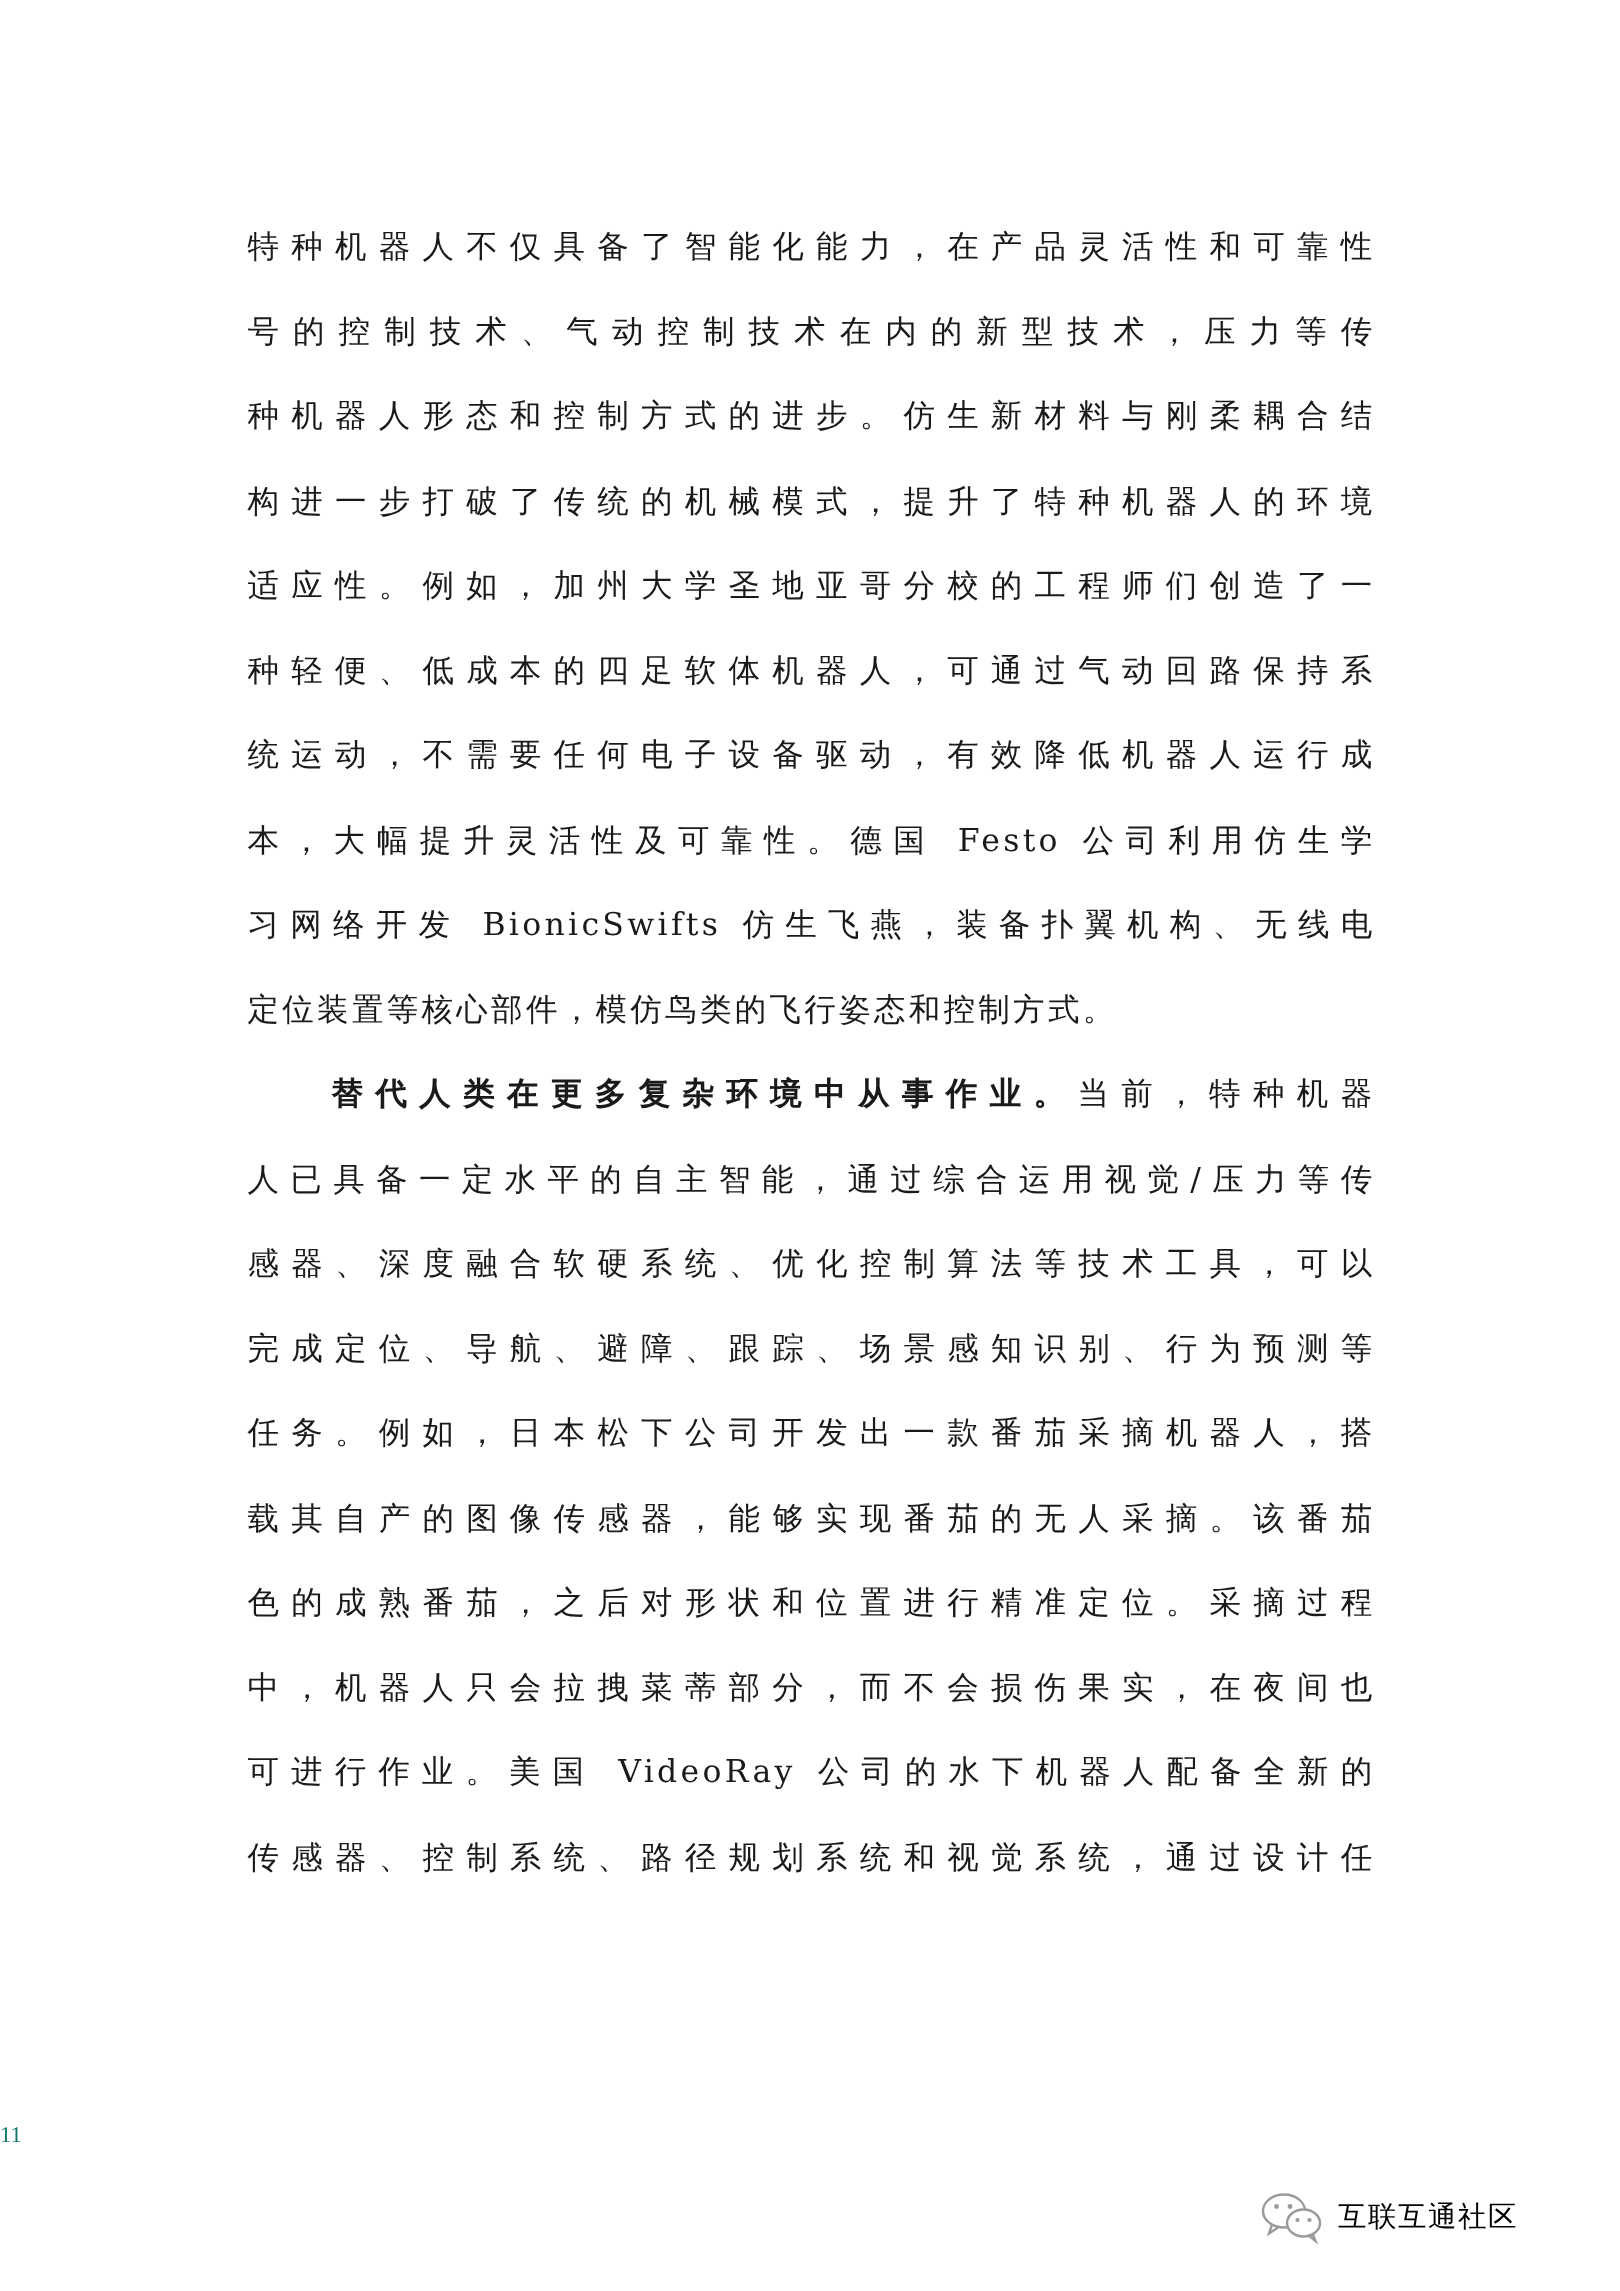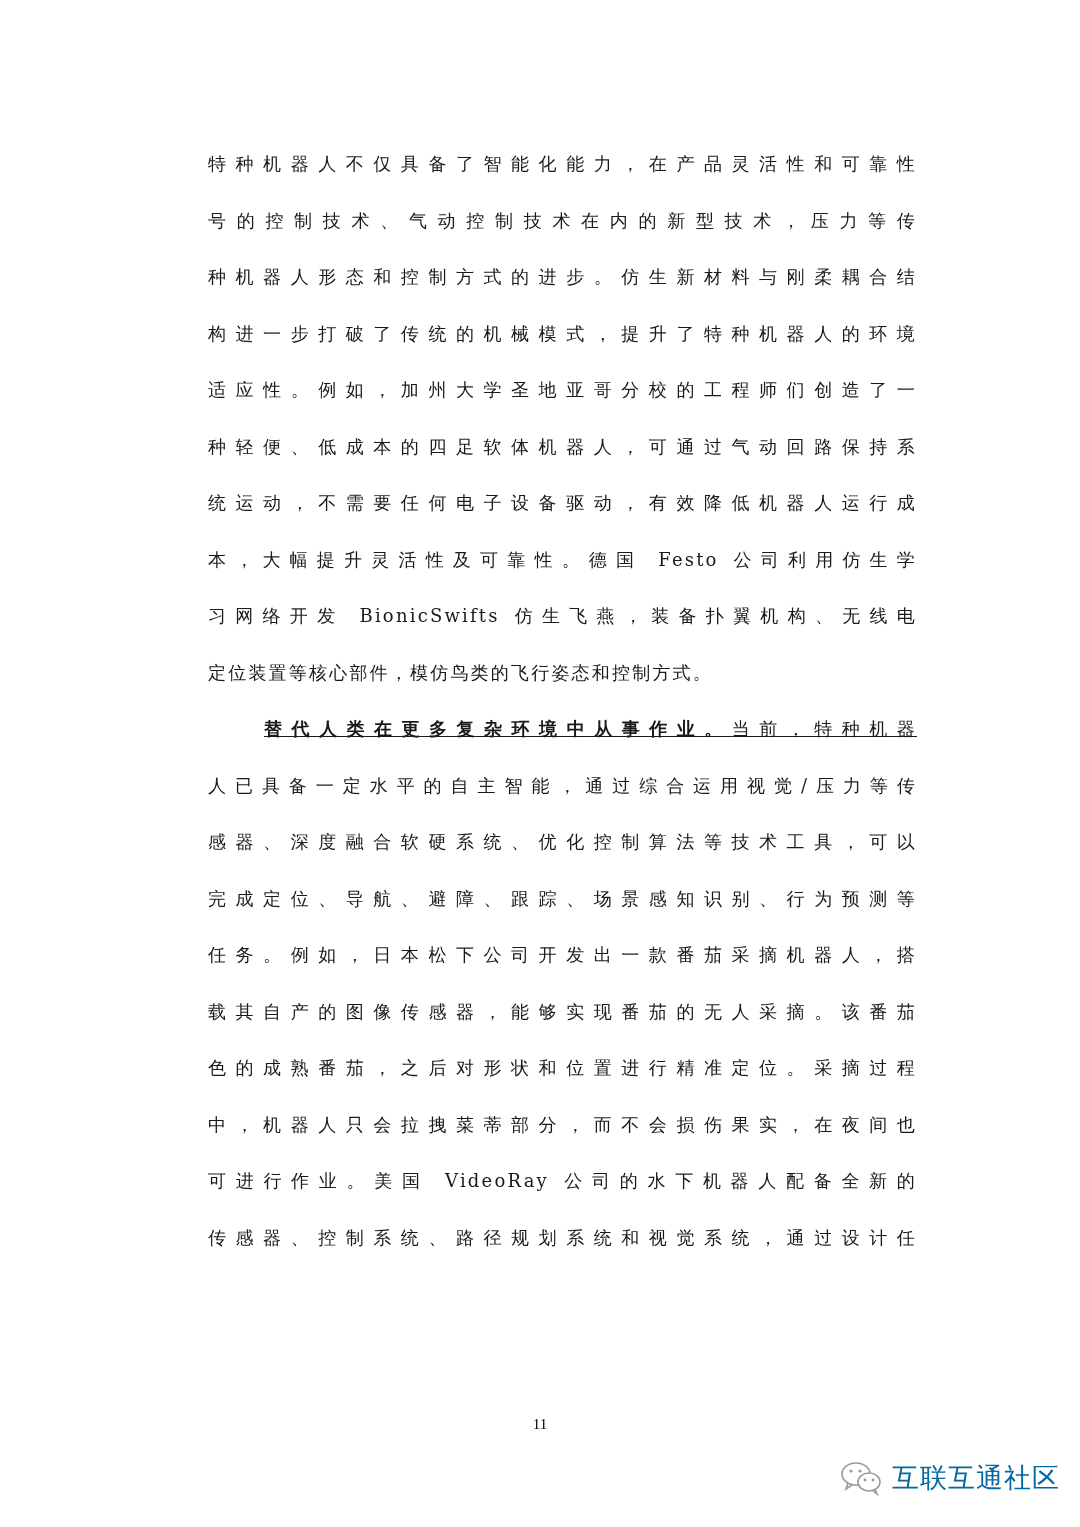--- a/index.html
+++ b/index.html
@@ -6,36 +6,36 @@
   body {
     width: 1080px; height: 1527px; position: relative; overflow: hidden;
     font-family: "DejaVu Serif", "Liberation Serif", serif;
     color: #1a1a1a;
   }
   .page-body {
     position: absolute; left: 165px; top: 136px; width: 752px;
   }
   .line {
     height: 56.5px; line-height: 56.5px;
-    font-size: 18px; letter-spacing: 2.2px;
+    font-size: 21px; letter-spacing: 2.2px;
     white-space: nowrap; overflow: visible;
-    text-align: justify; text-align-last: justify; margin-left: 43px;
+    text-align: justify; text-align-last: justify;
   }
   .line.last { text-align-last: left; }
-  .line.indent { padding-left: 56px; text-decoration: underline; }
+  .line.indent { padding-left: 56px; }
   .bold { font-weight: bold; }
   .page-number {
     position: absolute; left: 0; width: 1080px; top: 1416px;
-    text-align: center; font-size: 15px; color: #000000;
+    text-align: left; font-size: 15px; color: #0f766e;
     font-family: "Liberation Serif", serif;
   }
   .watermark {
     position: absolute; left: 840px; top: 1458px; height: 40px;
     display: flex; align-items: center; gap: 8px;
-    color: #0369a1; font-family: Liberation Sans, sans-serif; font-size: 27px;
+    color: #000000; font-family: Liberation Sans, sans-serif; font-size: 19px;
     letter-spacing: 1px;
   }
   .watermark svg { display: block; }
 </style>
 </head>
 <body>
 
 <div class="page-body">
   <div>
     <div class="line">特种机器人不仅具备了智能化能力，在产品灵活性和可靠性</div>

